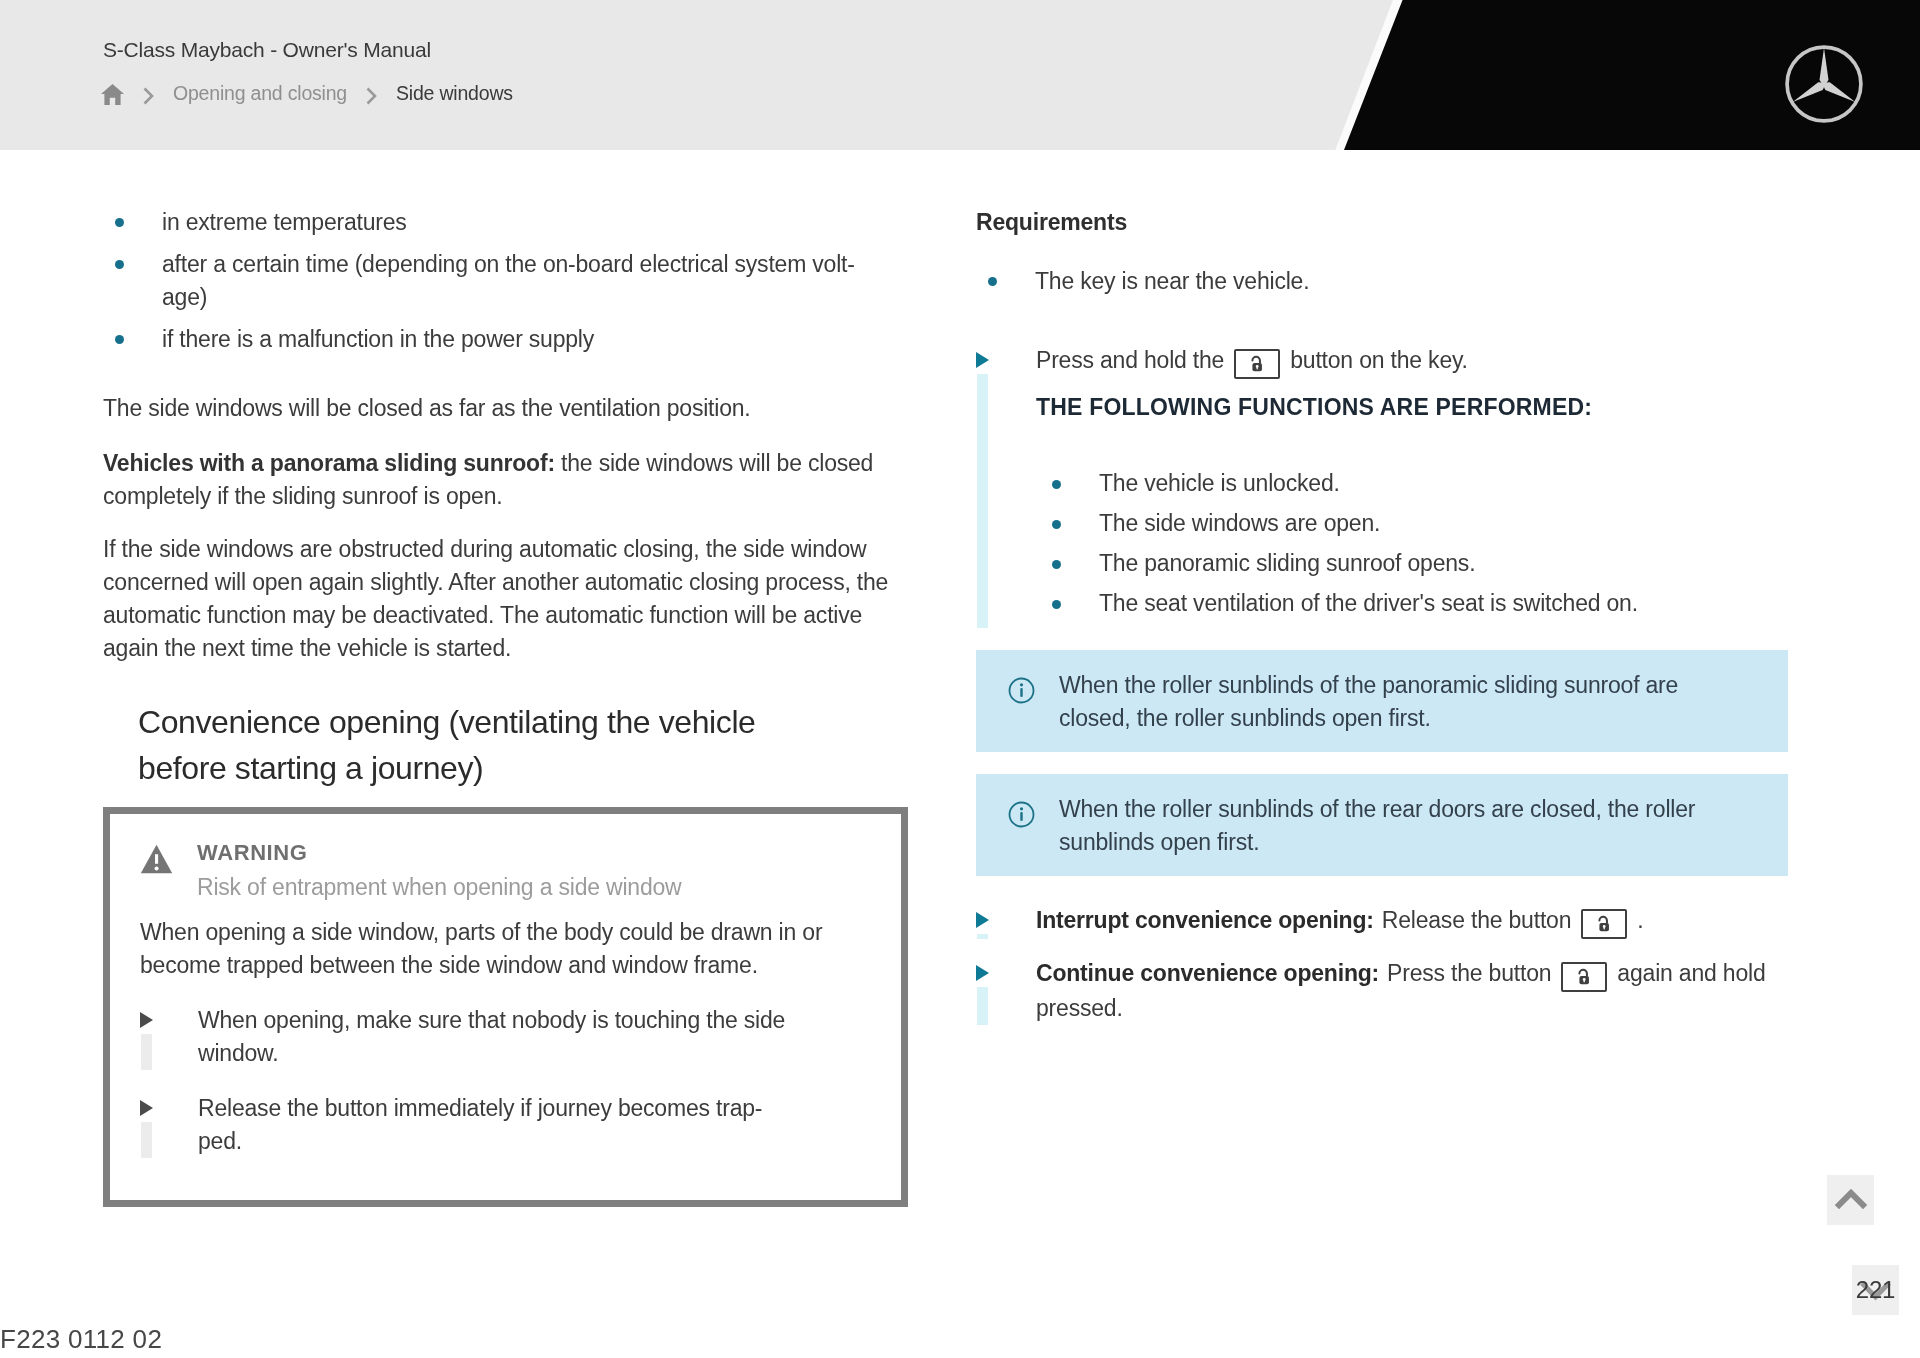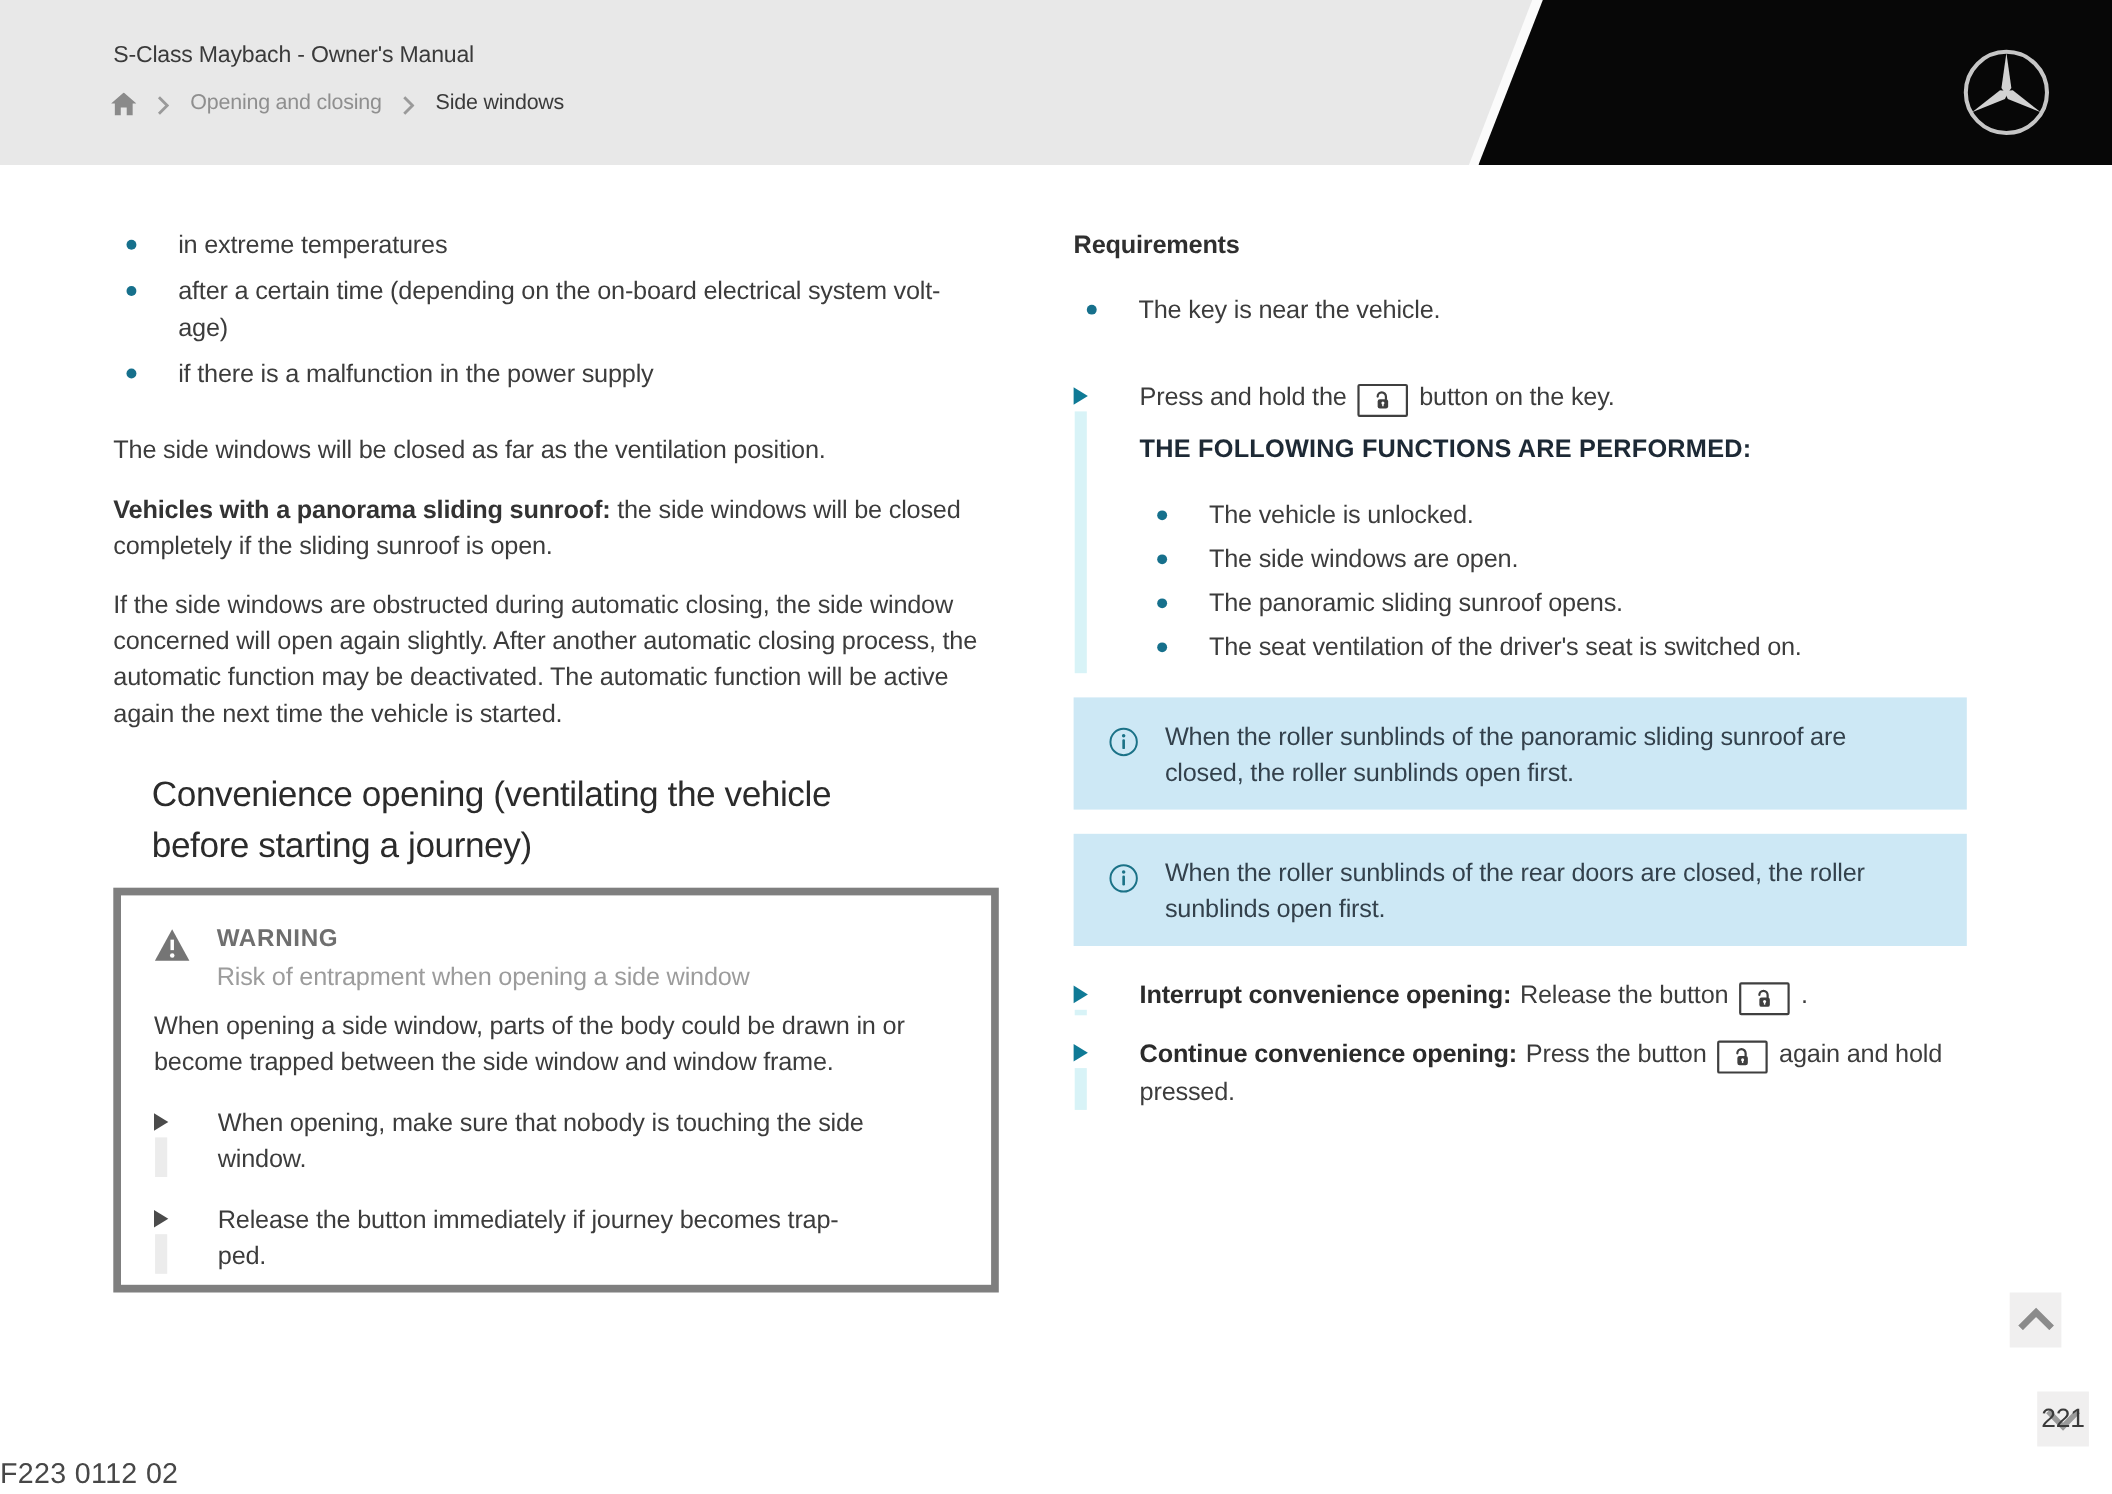--- a/index.html
+++ b/index.html
@@ -35,21 +35,21 @@
   .cond-list { margin-top:56px; max-width:800px; }
   
   .p-vent { margin-top:36px; max-width:800px; }
   .p-sunroof { margin-top:22px; max-width:800px; }
   .p-obstruct { margin-top:20px; max-width:805px; }
   .bold-lead { font-weight:bold; color:#333333; }
   .section-heading { margin-top:34px; font-size:32px; line-height:46px; font-weight:400;
     color:#2b2b2b; letter-spacing:-0.4px;margin-left:35px; }
   
   .warning-box { margin-top:16px; width:805px; border:7px solid #7f7f7f; background:#ffffff;
-    padding:26px 30px 10px 30px; }
+    padding:26px 30px 42px 30px; }
   .warning-head { display:flex; align-items:flex-start; gap:24px; }
   .warning-icon { flex:0 0 auto; margin-top:4px; }
   .warning-label { font-size:22px; font-weight:bold; color:#6f6f6f; letter-spacing:0.6px; line-height:26px; }
   .warning-risk { font-size:23px; color:#9c9c9c; margin-top:5px; }
   .warning-body { margin-top:12px; max-width:740px; }
   
   .step { display:flex; align-items:stretch; }
   .step-marker { flex:0 0 13px; display:flex; flex-direction:column; align-items:flex-start; }
   .step-tri { width:0; height:0; border-left:13px solid #4b4b4b;
     border-top:8px solid transparent; border-bottom:8px solid transparent; margin-top:8px; }
@@ -60,21 +60,21 @@
   .col-right .step-body { margin-left:47px; }
   .warn-step { margin-top:22px; }
   .warn-step .step-body { max-width:600px; }
   
   .req-heading { margin-top:56px; font-size:23px; font-weight:bold; color:#2f2f2f; }
   .req-list { margin-top:26px; }
   .press-step { margin-top:46px; }
   .key-btn { display:inline-flex; align-items:center; justify-content:center; width:46px; height:30px;
     border:2px solid #3f3f3f; border-radius:2px; margin:0 10px; vertical-align:-7px; background:#ffffff; }
   .funcs-heading { margin-top:12px; font-size:23px; font-weight:bold; color:#1d2935; letter-spacing:0.2px; }
-  .funcs-list { margin-top:28px; margin-left:4px; }
+  .funcs-list { margin-top:44px; margin-left:4px; }
   .funcs-list li { padding-left:61px; margin-bottom:10px; line-height:31px; }
   .funcs-list li::before { left:16px; top:11px; }
   
   .note { display:flex; align-items:flex-start; gap:24px; background:#cde8f5; width:812px;
     padding:19px 28px 17px 32px; color:#33414c; }
   .note-1 { margin-top:22px; }
   .note-2 { margin-top:22px; }
   .note-icon { flex:0 0 auto; margin-top:8px; }
   .note-text { max-width:690px; }
   .interrupt-step { margin-top:28px; }

